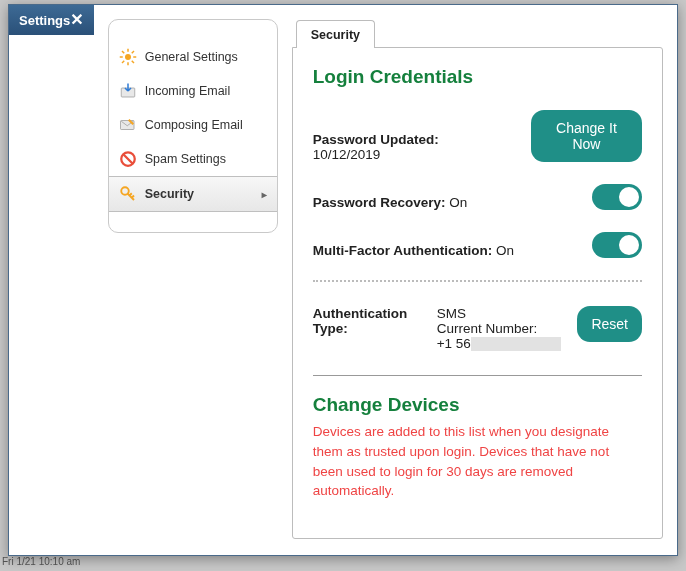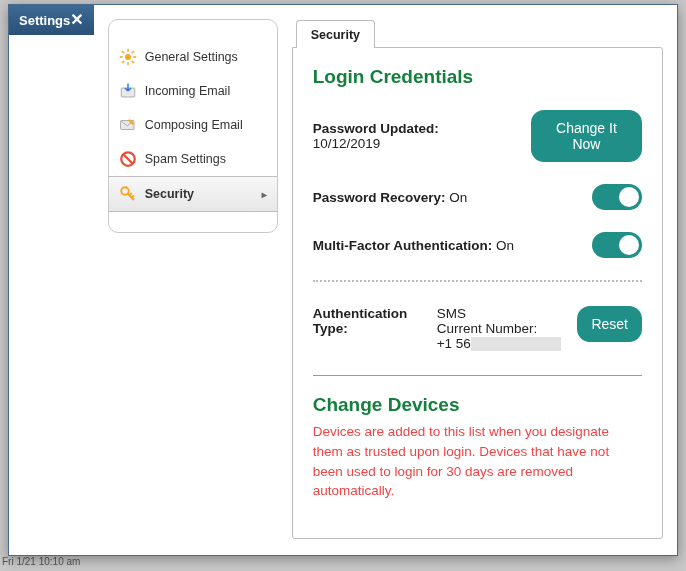--- a/index.html
+++ b/index.html
@@ -127,21 +127,21 @@
   }
   h2.section {
     font-size: 19px;
     font-weight: bold;
     margin-bottom: 22px;
     color: #15803d;
   }
   h2.section.small-gap { margin-bottom: 6px; }
   .row {
     display: flex;
-    align-items: center;
+    align-items: flex-end;
     justify-content: space-between;
     margin-bottom: 22px;
     gap: 41px;
   }
   .row .label-val b { font-weight: bold; }
   .btn {
     background: #1f8f87;
     color: #fff;
     border: none;
     padding: 10px 14px;

